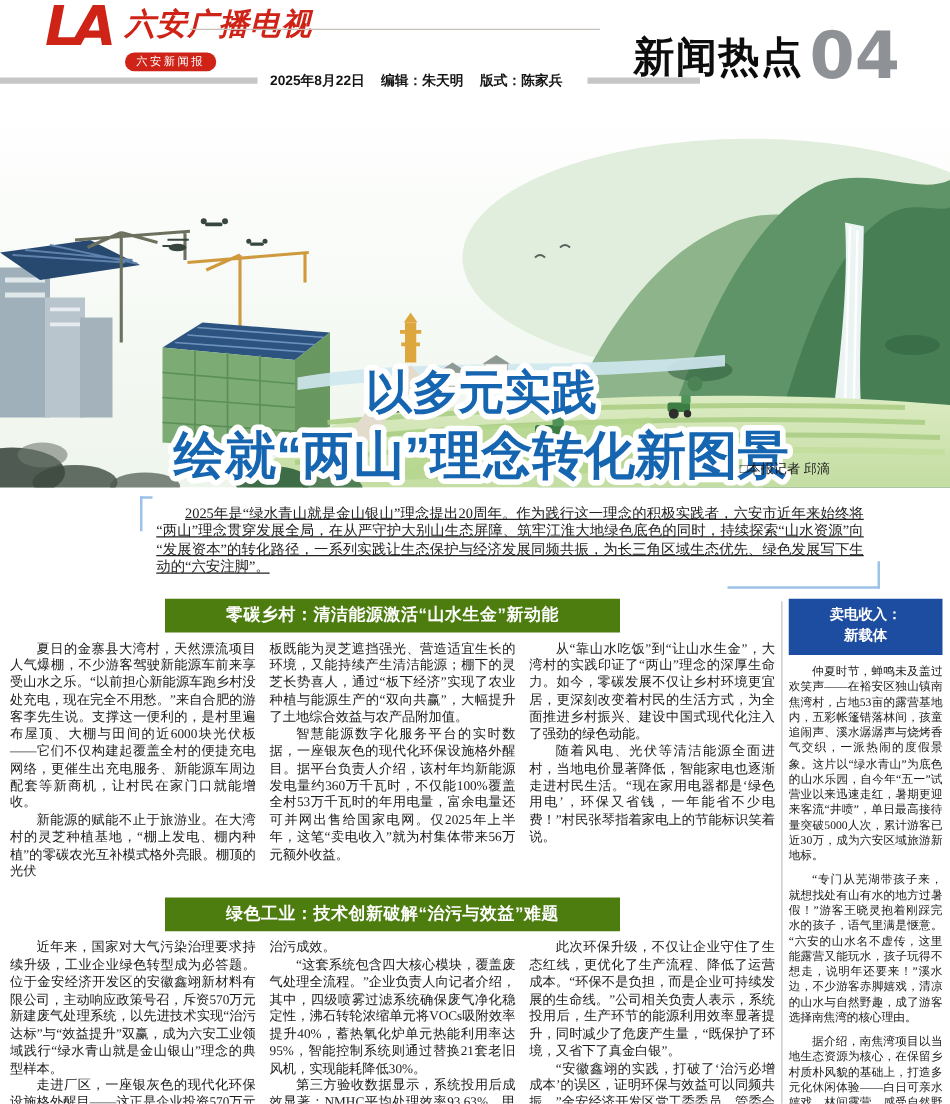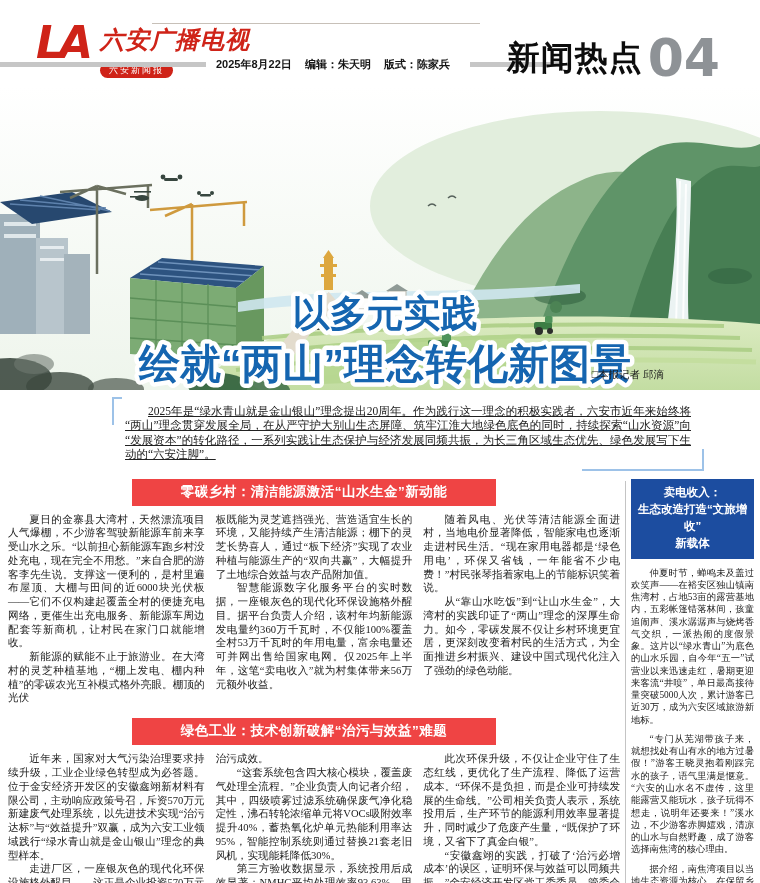--- a/index.html
+++ b/index.html
@@ -2,36 +2,36 @@
 <html lang="zh"><head>
 <meta charset="utf-8">
 <style>
   * { margin:0; padding:0; box-sizing:border-box; }
   html,body { width:760px; height:883px; }
   body { position:relative; overflow:hidden; background:#ffffff;
          font-family:"Liberation Sans","DejaVu Sans",sans-serif; }
 
   
   .masthead { position:relative; height:86px; }
-  .logo { position:absolute; left:36px; top:22px; display:flex; align-items:flex-start; }
+  .logo { position:absolute; left:36px; top:1px; display:flex; align-items:flex-start; }
   .logo-mark { font-family:"DejaVu Sans",sans-serif; font-weight:900; font-style:italic;
                font-size:44px; line-height:.95; color:#cf2318; letter-spacing:-5px; }
   .brand { margin-left:12px; padding-top:2px; }
   .brand-name { font-family:"Liberation Serif","DejaVu Serif",serif; font-weight:700;
                 font-style:italic; font-size:24px; color:#cf2318; letter-spacing:1px; }
   .brand-sub { display:inline-block; background:#cf2318; color:#fff; font-size:9px;
                line-height:1; padding:3px 9px; border-radius:8px; margin-top:7px; letter-spacing:2px; }
   .brand-rule { position:absolute; left:152px; top:23px; width:328px; height:1px; background:#c7c0b8; }
   .dateline { position:absolute; left:0; top:57px; width:560px; display:flex; align-items:center; }
   .dl-bar { height:5px; background:#c6c6c6; }
   .dl-bar-left { width:206px; }
   .dl-bar-right { flex:1; }
   .dl-text { font-size:11px; font-weight:700; color:#151515; white-space:nowrap; margin:0 10px; }
   .dl-text span { margin-right:10px; }
-  .head-right { position:absolute; right:40px; top:36px; display:flex; align-items:center; }
+  .head-right { position:absolute; right:40px; top:24px; display:flex; align-items:flex-start; }
   .section-name { font-size:33px; font-weight:900; color:#0c0c0c; letter-spacing:1px; }
   .page-num { font-size:52px; font-weight:700; color:#8e9296; line-height:.82; margin-left:5px;
               font-family:"DejaVu Sans",sans-serif; }
 
   
   .hero { position:relative; height:304px; }
   .hero svg.scene { display:block; width:100%; height:100%; }
   .hero-title-svg { position:absolute; left:0; bottom:0; width:760px; height:104px; }
   .hero-title-svg text { font-family:"Liberation Sans","DejaVu Sans",sans-serif; font-weight:900;
                          fill:#1565b0; stroke:#ffffff; stroke-linejoin:round; paint-order:stroke; }
@@ -46,21 +46,21 @@
                   border-right:2px solid #9dc2e8; border-bottom:2px solid #9dc2e8; }
   .intro-text { font-family:"Liberation Serif","DejaVu Serif",serif; font-size:11.5px;
                 line-height:1.25; text-align:justify; text-indent:2em; color:#222;text-decoration:underline; }
 
   
   .content { display:flex; padding:2px 6px 0 8px; }
   .main { width:612px; flex:none; }
   .v-divider { width:1px; background:#c4c4c4; margin:2px 5px 0 5px; flex:none; }
   .sidebar { flex:1; min-width:0; }
 
-  .sec-head { width:364px; margin:0 auto 7px; background:#ef4444; color:#fff; font-weight:700;
+  .sec-head { width:364px; margin:0 auto 7px; background:#4d7c0f; color:#fff; font-weight:700;
               font-size:13.5px; letter-spacing:.5px; text-align:center; padding:4px 0 5px; }
   .cols { display:flex; gap:11px; margin-bottom:13px; }
   .col { flex:1; min-width:0; font-family:"Liberation Serif","DejaVu Serif",serif;
          font-size:10.6px; line-height:1.3; text-align:justify; color:#1a1a1a; }
   .col p { margin:0; }
   p.ind { text-indent:2em; }
 
   .side-head { background:#1c4da0; color:#fff; font-weight:700; font-size:11.5px; line-height:1.5;
                text-align:center; padding:5px 2px 6px; margin-bottom:8px; }
   .side-head span { display:block; }
@@ -248,22 +248,22 @@
       <div class="cols">
         <div class="col">
           <p class="ind">夏日的金寨县大湾村，天然漂流项目人气爆棚，不少游客驾驶新能源车前来享受山水之乐。“以前担心新能源车跑乡村没处充电，现在完全不用愁。”来自合肥的游客李先生说。支撑这一便利的，是村里遍布屋顶、大棚与田间的近6000块光伏板——它们不仅构建起覆盖全村的便捷充电网络，更催生出充电服务、新能源车周边配套等新商机，让村民在家门口就能增收。</p>
           <p class="ind">新能源的赋能不止于旅游业。在大湾村的灵芝种植基地，“棚上发电、棚内种植”的零碳农光互补模式格外亮眼。棚顶的光伏</p>
         </div>
         <div class="col">
           <p>板既能为灵芝遮挡强光、营造适宜生长的环境，又能持续产生清洁能源；棚下的灵芝长势喜人，通过“板下经济”实现了农业种植与能源生产的“双向共赢”，大幅提升了土地综合效益与农产品附加值。</p>
           <p class="ind">智慧能源数字化服务平台的实时数据，一座银灰色的现代化环保设施格外醒目。据平台负责人介绍，该村年均新能源发电量约360万千瓦时，不仅能100%覆盖全村53万千瓦时的年用电量，富余电量还可并网出售给国家电网。仅2025年上半年，这笔“卖电收入”就为村集体带来56万元额外收益。</p>
         </div>
         <div class="col">
+          <p class="ind">从“靠山水吃饭”到“让山水生金”，大湾村的实践印证了“两山”理念的深厚生命力。如今，零碳发展不仅让乡村环境更宜居，更深刻改变着村民的生活方式，为全面推进乡村振兴、建设中国式现代化注入了强劲的绿色动能。</p>
           <p class="ind">随着风电、光伏等清洁能源全面进村，当地电价显著降低，智能家电也逐渐走进村民生活。“现在家用电器都是‘绿色用电’，环保又省钱，一年能省不少电费！”村民张琴指着家电上的节能标识笑着说。</p>
-          <p class="ind">从“靠山水吃饭”到“让山水生金”，大湾村的实践印证了“两山”理念的深厚生命力。如今，零碳发展不仅让乡村环境更宜居，更深刻改变着村民的生活方式，为全面推进乡村振兴、建设中国式现代化注入了强劲的绿色动能。</p>
         </div>
       </div>
     </section>
 
     <section>
       <div class="sec-head">绿色工业：技术创新破解“治污与效益”难题</div>
       <div class="cols">
         <div class="col">
           <p class="ind">近年来，国家对大气污染治理要求持续升级，工业企业绿色转型成为必答题。位于金安经济开发区的安徽鑫翊新材料有限公司，主动响应政策号召，斥资570万元新建废气处理系统，以先进技术实现“治污达标”与“效益提升”双赢，成为六安工业领域践行“绿水青山就是金山银山”理念的典型样本。</p>
           <p class="ind">走进厂区，一座银灰色的现代化环保设施格外醒目——这正是企业投资570万元建成的核心治污系统。该系统采用国际先进的“沸石转轮吸附浓缩+RTO蓄热氧化”技术，且此项技术已被生态环境部列入《国家先进污染防治技术目录》，从技术源头保障</p>
@@ -279,21 +279,20 @@
         </div>
       </div>
     </section>
   </div>
 
   <div class="v-divider"></div>
 
   <aside class="sidebar">
     <div class="side-head">
       <span>卖电收入：</span>
-      <span>生态改造打造“文旅增收”</span>
       <span>新载体</span>
     </div>
     <p class="para">仲夏时节，蝉鸣未及盖过欢笑声——在裕安区独山镇南焦湾村，占地53亩的露营基地内，五彩帐篷错落林间，孩童追闹声、溪水潺潺声与烧烤香气交织，一派热闹的度假景象。这片以“绿水青山”为底色的山水乐园，自今年“五一”试营业以来迅速走红，暑期更迎来客流“井喷”，单日最高接待量突破5000人次，累计游客已近30万，成为六安区域旅游新地标。</p>
     <p class="para">“专门从芜湖带孩子来，就想找处有山有水的地方过暑假！”游客王晓灵抱着刚踩完水的孩子，语气里满是惬意。“六安的山水名不虚传，这里能露营又能玩水，孩子玩得不想走，说明年还要来！”溪水边，不少游客赤脚嬉戏，清凉的山水与自然野趣，成了游客选择南焦湾的核心理由。</p>
     <p class="para">据介绍，南焦湾项目以当地生态资源为核心，在保留乡村质朴风貌的基础上，打造多元化休闲体验——白日可亲水嬉戏、林间露营，感受自然野趣；夜晚则有别样精彩，成为独山镇夜经济的“闪亮名片”。</p>
 
   </aside>
 </div>
 
 </body></html>

